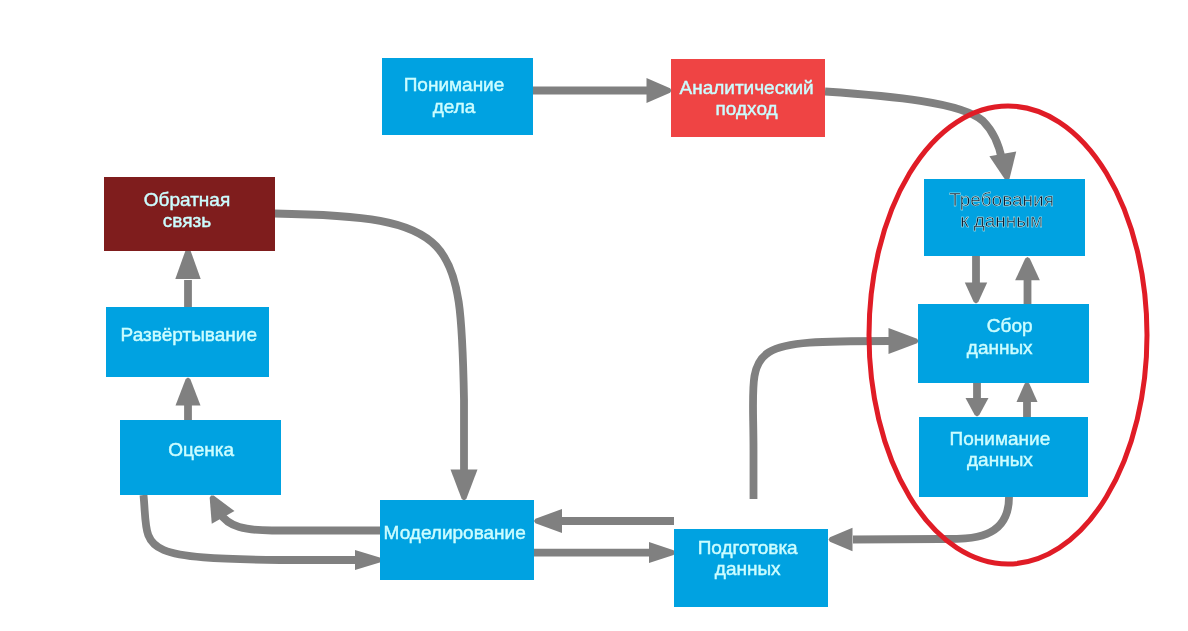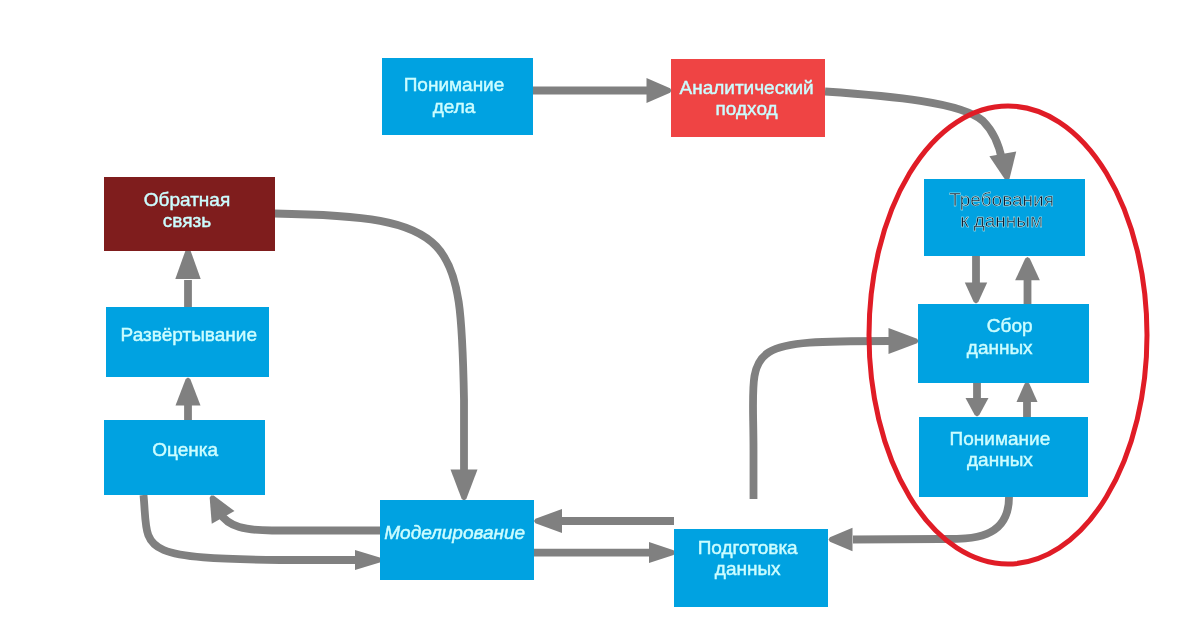--- a/index.html
+++ b/index.html
@@ -95,24 +95,24 @@
     </div>
     <div class="node" style="left: 918px; top: 304px; width: 171px; height: 79px; background: rgb(0, 162, 225); color: rgb(204, 253, 255); text-align: right;">
       <span style="-webkit-text-stroke: 0.45px rgb(204, 253, 255); margin-top: -13.8px; margin-left: -7.6px;">Сбор<br>данных</span>
     </div>
     <div class="node" style="left: 919px; top: 417px; width: 169px; height: 80px; background: rgb(0, 162, 225); color: rgb(204, 253, 255);">
       <span style="-webkit-text-stroke: 0.45px rgb(204, 253, 255); margin-top: -15.7px; margin-left: -7.2px;">Понимание<br>данных</span>
     </div>
     <div class="node" style="left: 674px; top: 500px; width: 154px; height: 78px; background: rgb(0, 162, 225); color: rgb(204, 253, 255); margin-top: 29px;">
       <span style="-webkit-text-stroke: 0.45px rgb(204, 253, 255); margin-top: -19.8px; margin-left: -6.6px;">Подготовка<br>данных</span>
     </div>
-    <div class="node" style="left: 380px; top: 500px; width: 154px; height: 80px; background: rgb(0, 162, 225); color: rgb(204, 253, 255); font-style: italic;">
+    <div class="node" style="left: 380px; top: 500px; width: 154px; height: 80px; background: rgb(0, 162, 225); color: rgb(204, 253, 255);">
       <span style="-webkit-text-stroke: 0.45px rgb(204, 253, 255); margin-top: -15.3px; margin-left: -4.6px;">Моделирование</span>
     </div>
-    <div class="node" style="left: 104px; top: 420px; width: 161px; height: 75px; background: rgb(0, 162, 225); color: rgb(204, 253, 255);">
+    <div class="node" style="left: 120px; top: 420px; width: 161px; height: 75px; background: rgb(0, 162, 225); color: rgb(204, 253, 255);">
       <span style="-webkit-text-stroke: 0.45px rgb(204, 253, 255); margin-top: -15.7px; margin-left: 1.2px;">Оценка</span>
     </div>
     <div class="node" style="left: 106px; top: 307px; width: 163px; height: 70px; background: rgb(0, 162, 225); color: rgb(204, 253, 255);">
       <span style="-webkit-text-stroke: 0.45px rgb(204, 253, 255); margin-top: -14.8px; margin-left: 2.6px;">Развёртывание</span>
     </div>
     <div class="node" style="left: 104px; top: 177px; width: 171px; height: 74px; background: #7f1d1d; color: rgb(204, 253, 255);">
       <span style="-webkit-text-stroke: 0.45px rgb(204, 253, 255); margin-top: -7.7px; margin-left: -5px;">Обратная<br>связь</span>
     </div>
   </div>
 

